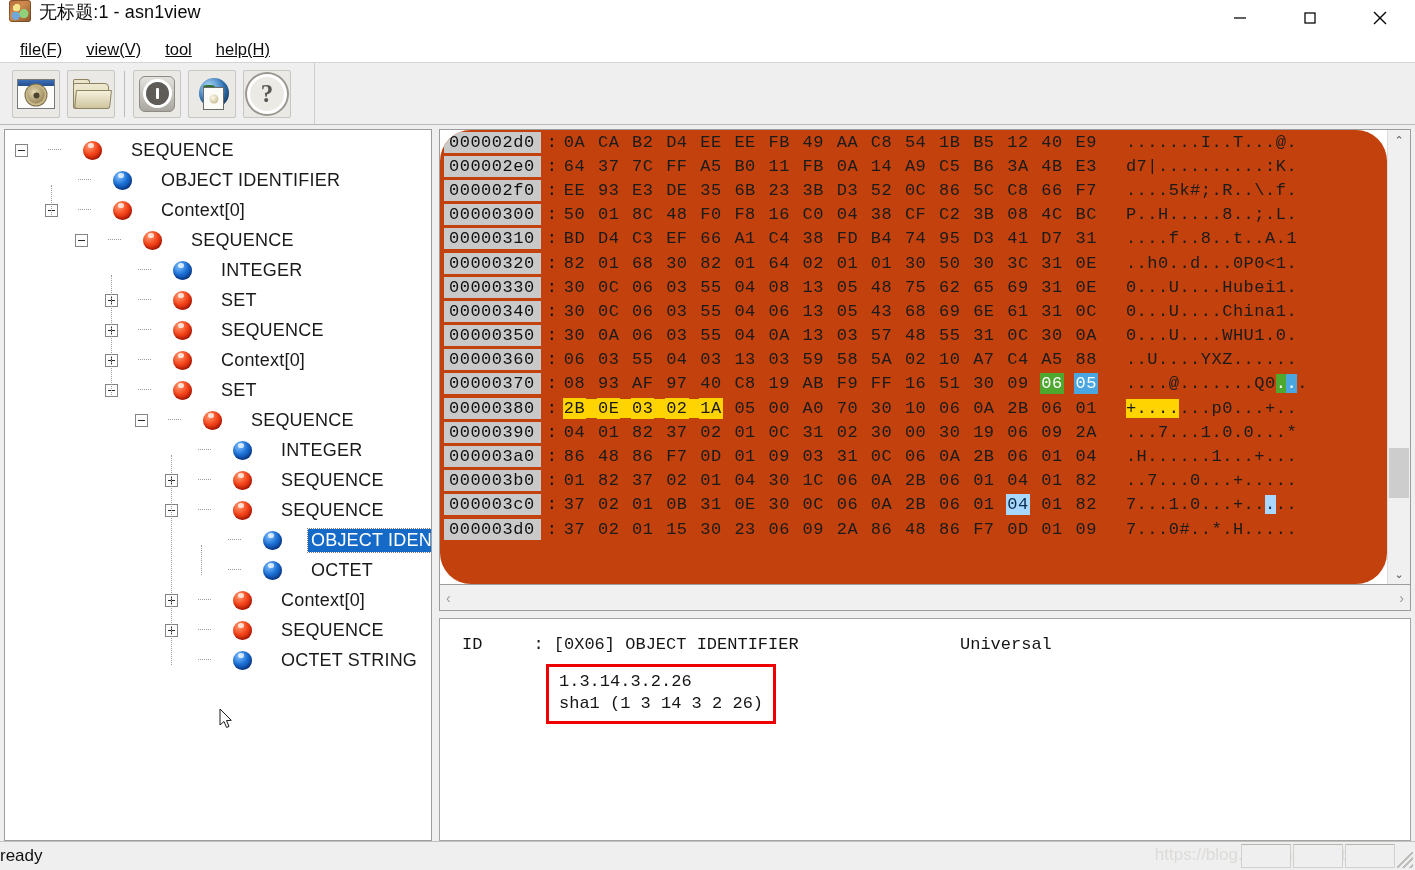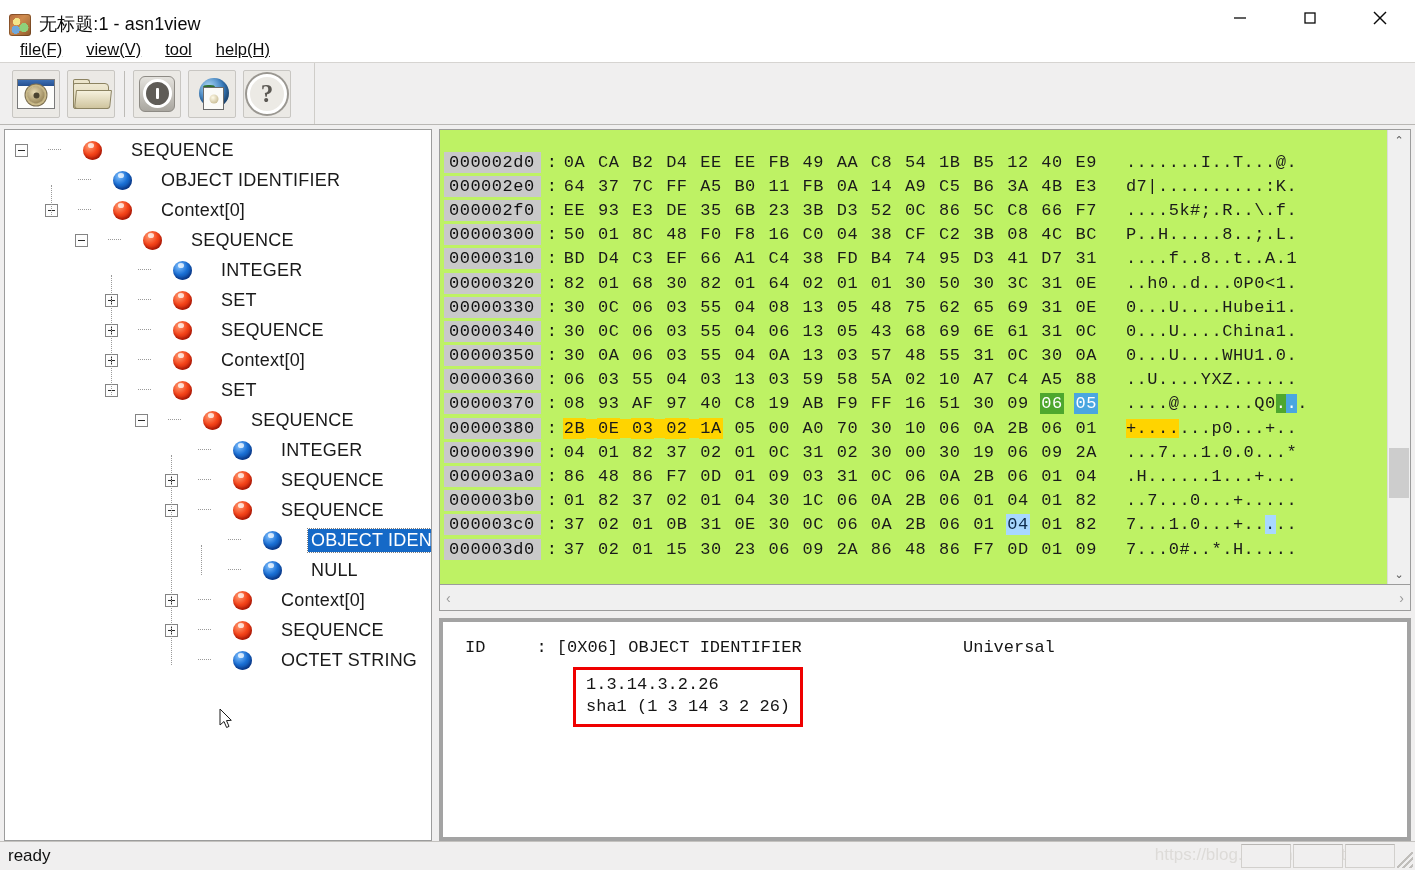--- a/index.html
+++ b/index.html
@@ -15,21 +15,21 @@
     background: #ffffff;
     display: flex;
     flex-direction: column;
   }
 
   
   .titlebar {
     height: 36px;
     flex: 0 0 36px;
     display: flex;
-    align-items: flex-end;
+    align-items: flex-start;
     background: #ffffff;
     position: relative;
   }
   .title-icon {
     width: 22px; height: 22px;
     margin-left: 9px; margin-right: 8px;
     border-radius: 3px;
     background:
       radial-gradient(circle at 35% 35%, #f3e58a 0 18%, rgba(0,0,0,0) 19%),
       radial-gradient(circle at 68% 62%, #8fd17a 0 22%, rgba(0,0,0,0) 23%),
@@ -311,23 +311,24 @@
     border: 1px solid #9c9c9c;
     background: #ffffff;
     display: flex;
     box-sizing: border-box;
     overflow: hidden;
     position: relative;
   }
   .hex-inner {
     flex: 1 1 auto;
     overflow: hidden;
-    padding: 20px 0 0 4px;
-    background: #bef264;
+    padding: 0 0 0 4px;
+    background: #c2410c;
     min-width: 0;
+    border-radius: 31px;
   }
   .hex-row {
     height: 24.2px;
     display: flex;
     align-items: center;
     font-family: "Liberation Mono", "DejaVu Sans Mono", monospace;
     font-size: 17px;
     color: #1b1b1b;
     white-space: pre;
   }
@@ -378,59 +379,58 @@
     padding: 0 6px;
     box-sizing: border-box;
     color: #9a9a9a;
     font-size: 14px;
   }
 
   
   .detail-pane {
     flex: 1 1 auto;
     margin-top: 7px;
-    border: 4px solid #a3a3a3;
+    border: 1px solid #a3a3a3;
     background: #ffffff;
     box-sizing: border-box;
     overflow: hidden;
     padding: 14px 0 0 22px;
     position: relative;
     min-height: 0;
   }
   .dl-row {
     font-family: "Liberation Mono", "DejaVu Sans Mono", monospace;
     font-size: 17px;
     color: #151515;
     line-height: 23px;
     white-space: pre;
   }
   .dl-univ { position: absolute; left: 520px; top: 14px; }
   .value-box {
     margin-top: 8px;
-    margin-left: 108px;
+    margin-left: 84px;
     border: 3px solid #ef0000;
     display: inline-block;
     padding: 4px 10px 6px 10px;
     background: #ffffff;
   }
   .value-box .dl-row { line-height: 22px; }
 
   
   .statusbar {
     flex: 0 0 28px;
     background: #f0efef;
     border-top: 1px solid #c4c2bf;
     display: flex;
     align-items: center;
     position: relative;
   }
   .status-text {
     font-size: 17px;
     color: #111111;
-    padding-left: 8px;
   }
   .status-panels {
     position: absolute;
     right: 20px; top: 2px;
     display: flex;
     gap: 2px;
   }
   .status-panel {
     width: 48px; height: 22px;
     border: 1px solid #d2d0cd;
@@ -605,21 +605,21 @@
           <div class="tnode selected" style="padding-left: 190px;">
             <span class="expander none"></span>
             <span class="dots"></span>
             <span class="ball blue"></span>
             <span class="tlabel">OBJECT IDENTIFIER</span>
           </div>
           <div class="tnode" style="padding-left: 190px;">
             <span class="expander none"></span>
             <span class="dots"></span>
             <span class="ball blue"></span>
-            <span class="tlabel">NULL</span>
+            <span class="tlabel">OCTET</span>
           </div>
           <div class="tnode" style="padding-left: 160px;">
             <span class="expander plus"></span>
             <span class="dots"></span>
             <span class="ball red"></span>
             <span class="tlabel">Context[0]</span>
           </div>
           <div class="tnode" style="padding-left: 160px;">
             <span class="expander plus"></span>
             <span class="dots"></span>

